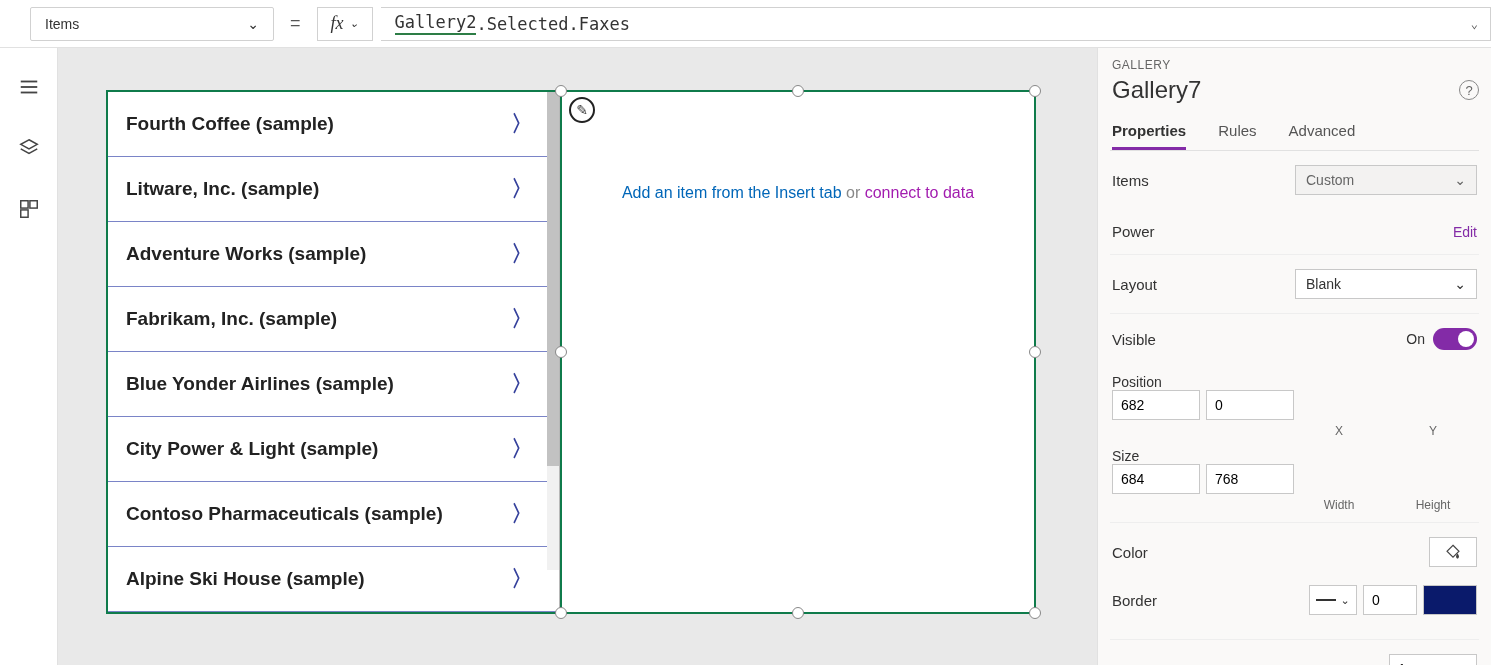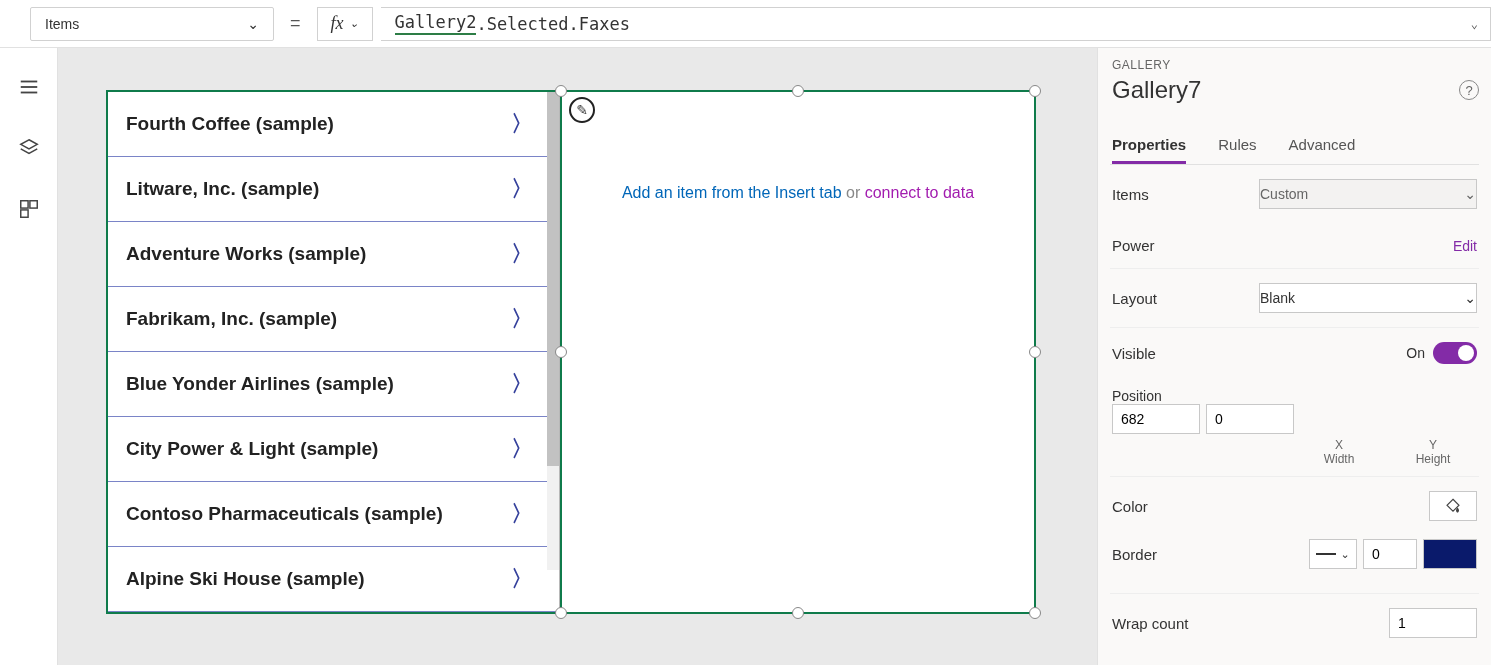--- a/index.html
+++ b/index.html
@@ -179,43 +179,42 @@
     gap: 32px;
     margin-top: 18px;
     padding-left: 2px;
     border-bottom: 1px solid #e1e1e1;
   }
   .tab {
     padding-bottom: 8px;
     font-size: 15px;
     color: #555;
     cursor: pointer;
-    margin-top: 14px;
   }
   .tab.active {
     color: #333;
     font-weight: 600;
     border-bottom: 3px solid #832ba7;
   }
   .prop-row {
     display: flex;
     justify-content: space-between;
     align-items: center;
     padding: 14px 2px;
     border-bottom: 1px solid #eee;
   }
   .prop-row.noborder { border-bottom: none; }
   .prop-row .label { font-size: 15px; color: #333; }
   .edit-link { color: #832ba7; font-size: 14px; }
   .dropdown {
-    width: 218px; height: 30px;
+    width: 182px; height: 30px;
     border: 1px solid #c8c8c8;
     background: #fff;
     display: flex; align-items: center; justify-content: space-between;
-    padding: 0 0; font-size: 14px; margin-left: 40px;
+    padding: 0 10px; font-size: 14px; margin-left: 40px;
   }
   .dropdown.disabled { background: #f3f2f1; color: #666; }
   .toggle {
     display: flex; align-items: center; gap: 8px;
   }
   .toggle-track {
     width: 44px; height: 22px; background: #832ba7; border-radius: 11px; position: relative;
   }
   .toggle-knob {
     width: 16px; height: 16px; background: #fff; border-radius: 50%;
@@ -404,20 +403,27 @@
       <div class="pos-inputs">
         <input class="num-input" value="682" style="">
         <input class="num-input" value="0" style="">
       </div>
     </div>
     <div class="sublabels">
       <span class="sublabel">X</span>
       <span class="sublabel">Y</span>
     </div>
 
+    <div class="pos-row">
+      <span class="label">Size</span>
+      <div class="pos-inputs">
+        <input class="num-input" value="684" style="">
+        <input class="num-input" value="768" style="">
+      </div>
+    </div>
     <div class="sublabels">
       <span class="sublabel">Width</span>
       <span class="sublabel">Height</span>
     </div>
 
     <div class="sep"></div>
     <div class="prop-row noborder">
       <span class="label">Color</span>
       <div class="color-swatch">
         <svg width="18" height="18" viewBox="0 0 24 24" fill="none" stroke="#444" stroke-width="1.5">

